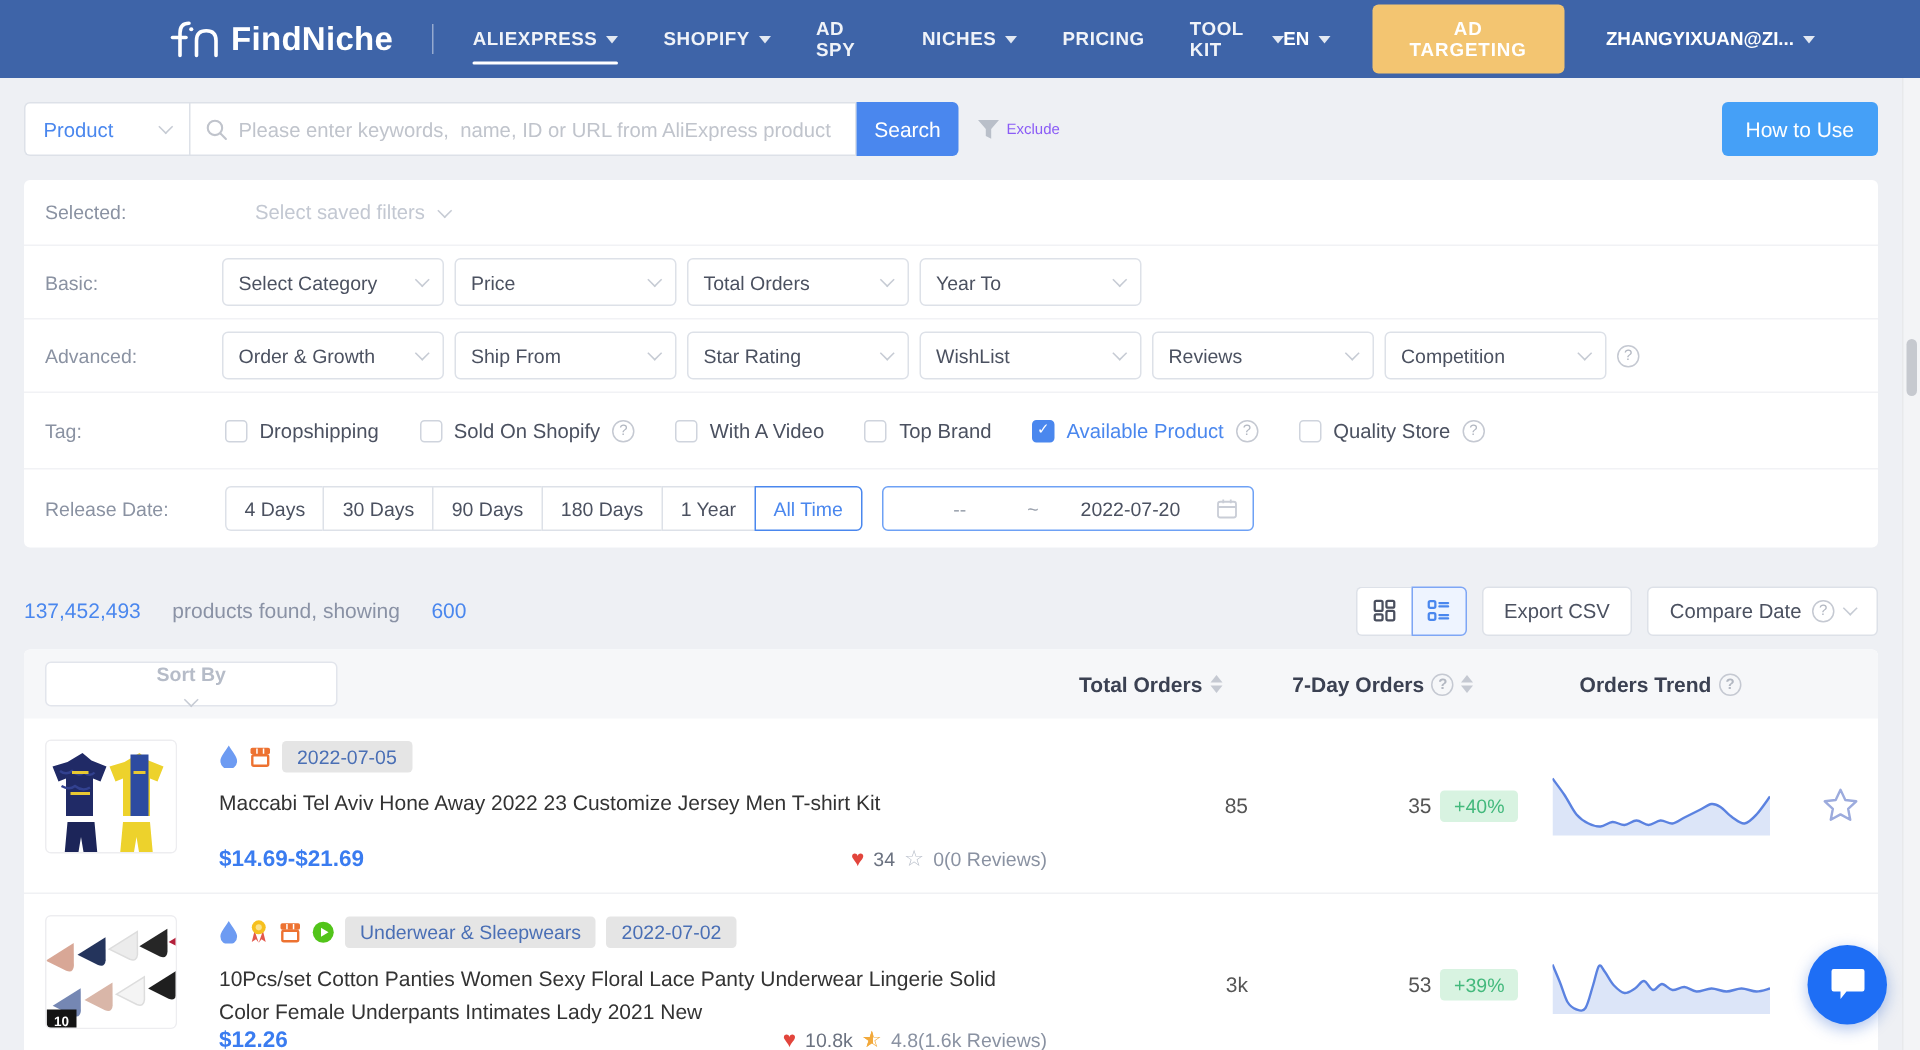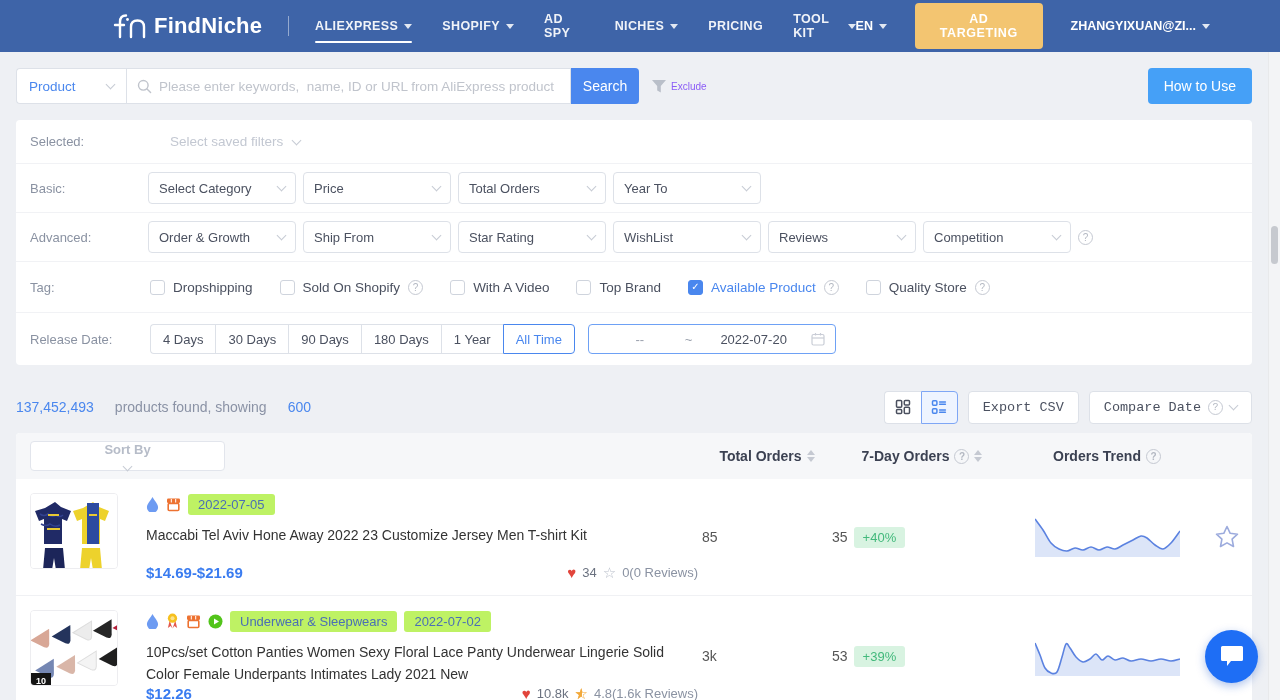--- a/index.html
+++ b/index.html
@@ -92,21 +92,21 @@
   .meta-text .num { color:#4a87ee; }
   .meta-controls { margin-left:auto; display:flex; align-items:center; gap:10px; }
   .view-toggle { display:flex; }
   .vt-btn { width:37px; height:33px; background:#fff; border:1px solid #dde1e8;
     display:flex; align-items:center; justify-content:center; cursor:pointer; }
   .vt-btn.grid { border-radius:4px 0 0 4px; border-right:none; }
   .vt-btn.list { border-radius:0 4px 4px 0; }
   .vt-btn.active { border:1px solid #7ea6f5; background:#eef4ff; }
   .btn-plain { height:33px; background:#fff; border:1px solid #dde1e8; border-radius:4px;
     padding:0 14px; font-size:13.5px; color:#4b5160; display:flex; align-items:center; gap:7px;
-    cursor:pointer; font-family:Liberation Mono, monospace; }
+    cursor:pointer; font-family:Liberation Sans, sans-serif; }
 
   
   .table-card { margin-top:8px; background:#fff; border-radius:4px 4px 0 0; }
   .table-head { height:46px; background:#f6f7f9; border-radius:4px 4px 0 0; display:flex;
     align-items:center; }
   .head-left { width:686px; flex:none; display:flex; align-items:center; padding-left:14px; }
   .sortby { width:195px; height:30px; background:#fff; border:1px solid #e2e5ec; border-radius:4px;
     display:flex; align-items:center; justify-content:space-between; padding:0 12px;
     color:#b6bcc8; font-size:13px; font-weight:700; cursor:pointer;flex-direction:column; }
   .col-total { width:130px; flex:none; } .col-7day { width:180px; flex:none; }
@@ -117,34 +117,34 @@
   .sort-arrows i { width:0; height:0; border-left:4px solid transparent; border-right:4px solid transparent; }
   .sort-arrows .up { border-bottom:5px solid #c5c9d2; }
   .sort-arrows .dn { border-top:5px solid #c5c9d2; }
 
   .prod-row { display:flex; align-items:center; padding:14px 0; border-top:1px solid #f0f1f4; }
   .row-left { width:686px; flex:none; display:flex; padding-left:14px; }
   .thumb { width:88px; height:76px; border:1px solid #ededf0; border-radius:4px; flex:none;
     overflow:hidden; background:#fff; cursor:pointer; }
   .prod-info { margin-left:28px; width:552px; min-height:88px; display:flex; flex-direction:column; }
   .badge-line { display:flex; align-items:center; gap:7px; height:22px; }
-  .badge { background:#bef264; color:#4a6fb5; font-size:13px; padding:3px 10px; border-radius:3px;
+  .badge { background:#e5e5e5; color:#4a6fb5; font-size:13px; padding:3px 10px; border-radius:3px;
     cursor:pointer; }
   .prod-title { margin-top:10px; font-size:14px; line-height:1.55; color:#333; cursor:pointer; }
   .price-line { margin-top:auto; display:flex; align-items:flex-end; }
   .price { color:#3a7cf0; font-weight:700; font-size:15px; }
   .social { margin-left:auto; display:flex; align-items:center; gap:6px; font-size:13px; color:#8a92a2; }
   .heart::before { content:"♥"; color:#e2453c; font-size:15px; }
   .wish-num { color:#6b7280; }
   .rate-star { position:relative; font-size:15px; line-height:1; display:inline-block; }
   .rate-star.empty::before { content:"☆"; color:#b9bfca; }
   .rate-star.half .base::before { content:"☆"; color:#f2a93b; }
   .rate-star.half .fillpart { position:absolute; left:0; top:0; width:58%; overflow:hidden; }
   .rate-star.half .fillpart::before { content:"★"; color:#f2a93b; }
-  .cell-num { display:flex; align-items:center; justify-content:flex-start; font-size:14px; color:#555; gap:6px; }
+  .cell-num { display:flex; align-items:center; justify-content:flex-end; font-size:14px; color:#555; gap:6px; }
   .growth { background:#d8f3e1; color:#43b97c; font-size:13px; padding:3px 9px; border-radius:3px; }
   .trend-cell { display:flex; align-items:center; justify-content:center; }
   .fav-cell { display:flex; align-items:center; justify-content:center; cursor:pointer; }
 
   
   .scrollbar { position:fixed; top:52px; right:0; bottom:0; width:12px; background:#f3f4f6;
     border-left:1px solid #e8e9eb; }
   .sb-thumb { position:absolute; left:2px; right:2px; top:174px; height:38px; background:#c6c9cf;
     border-radius:6px; cursor:grab; }
   .chat-bubble { position:fixed; right:22px; bottom:17px; width:53px; height:53px; border-radius:50%;

